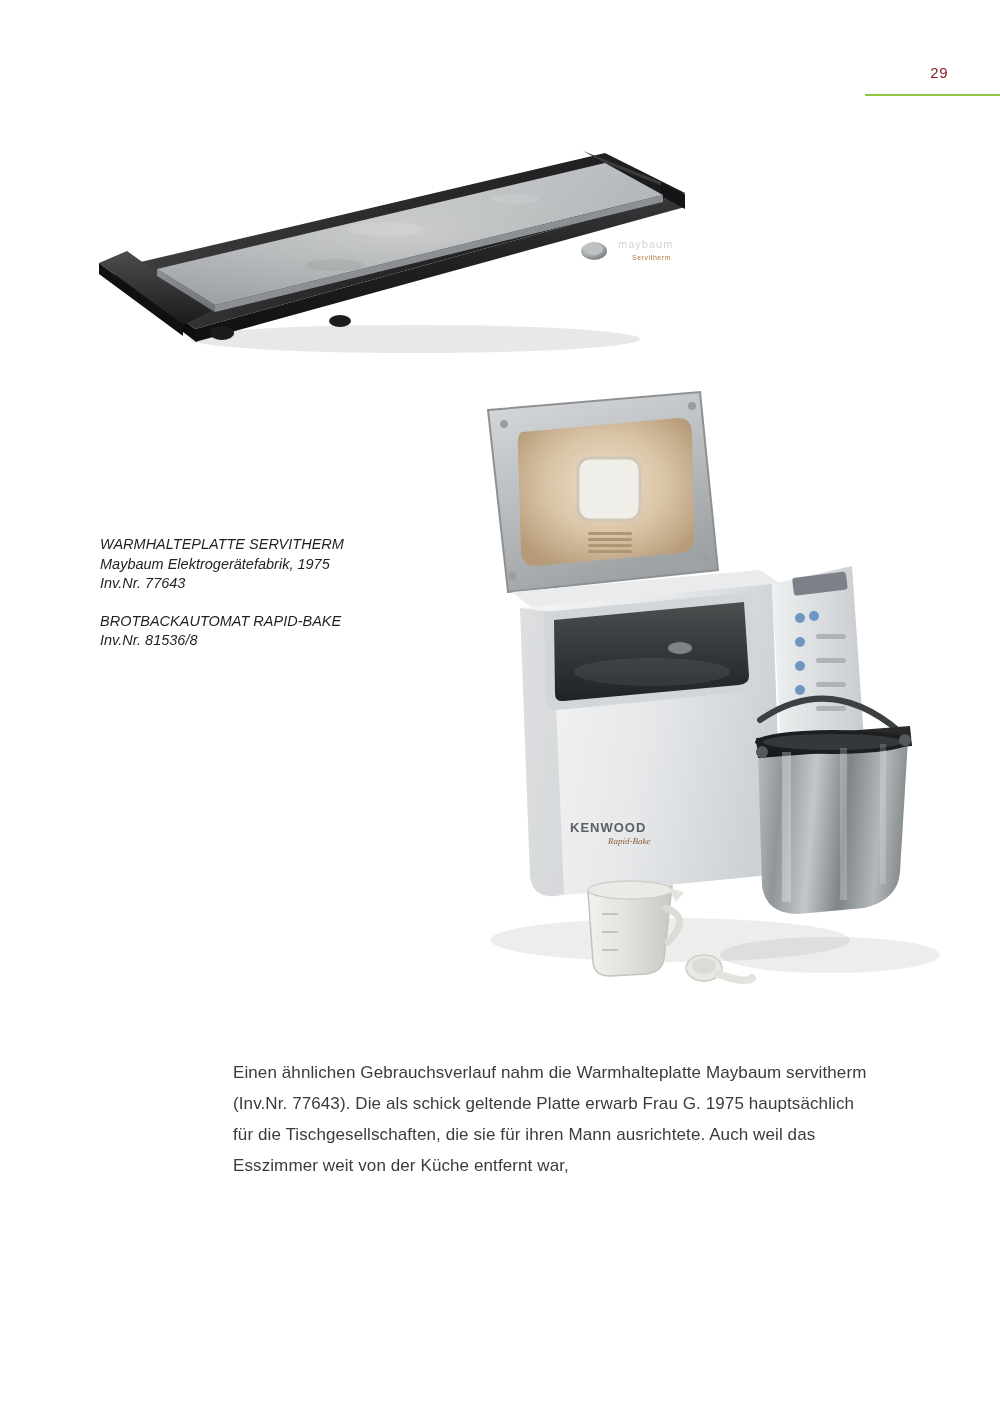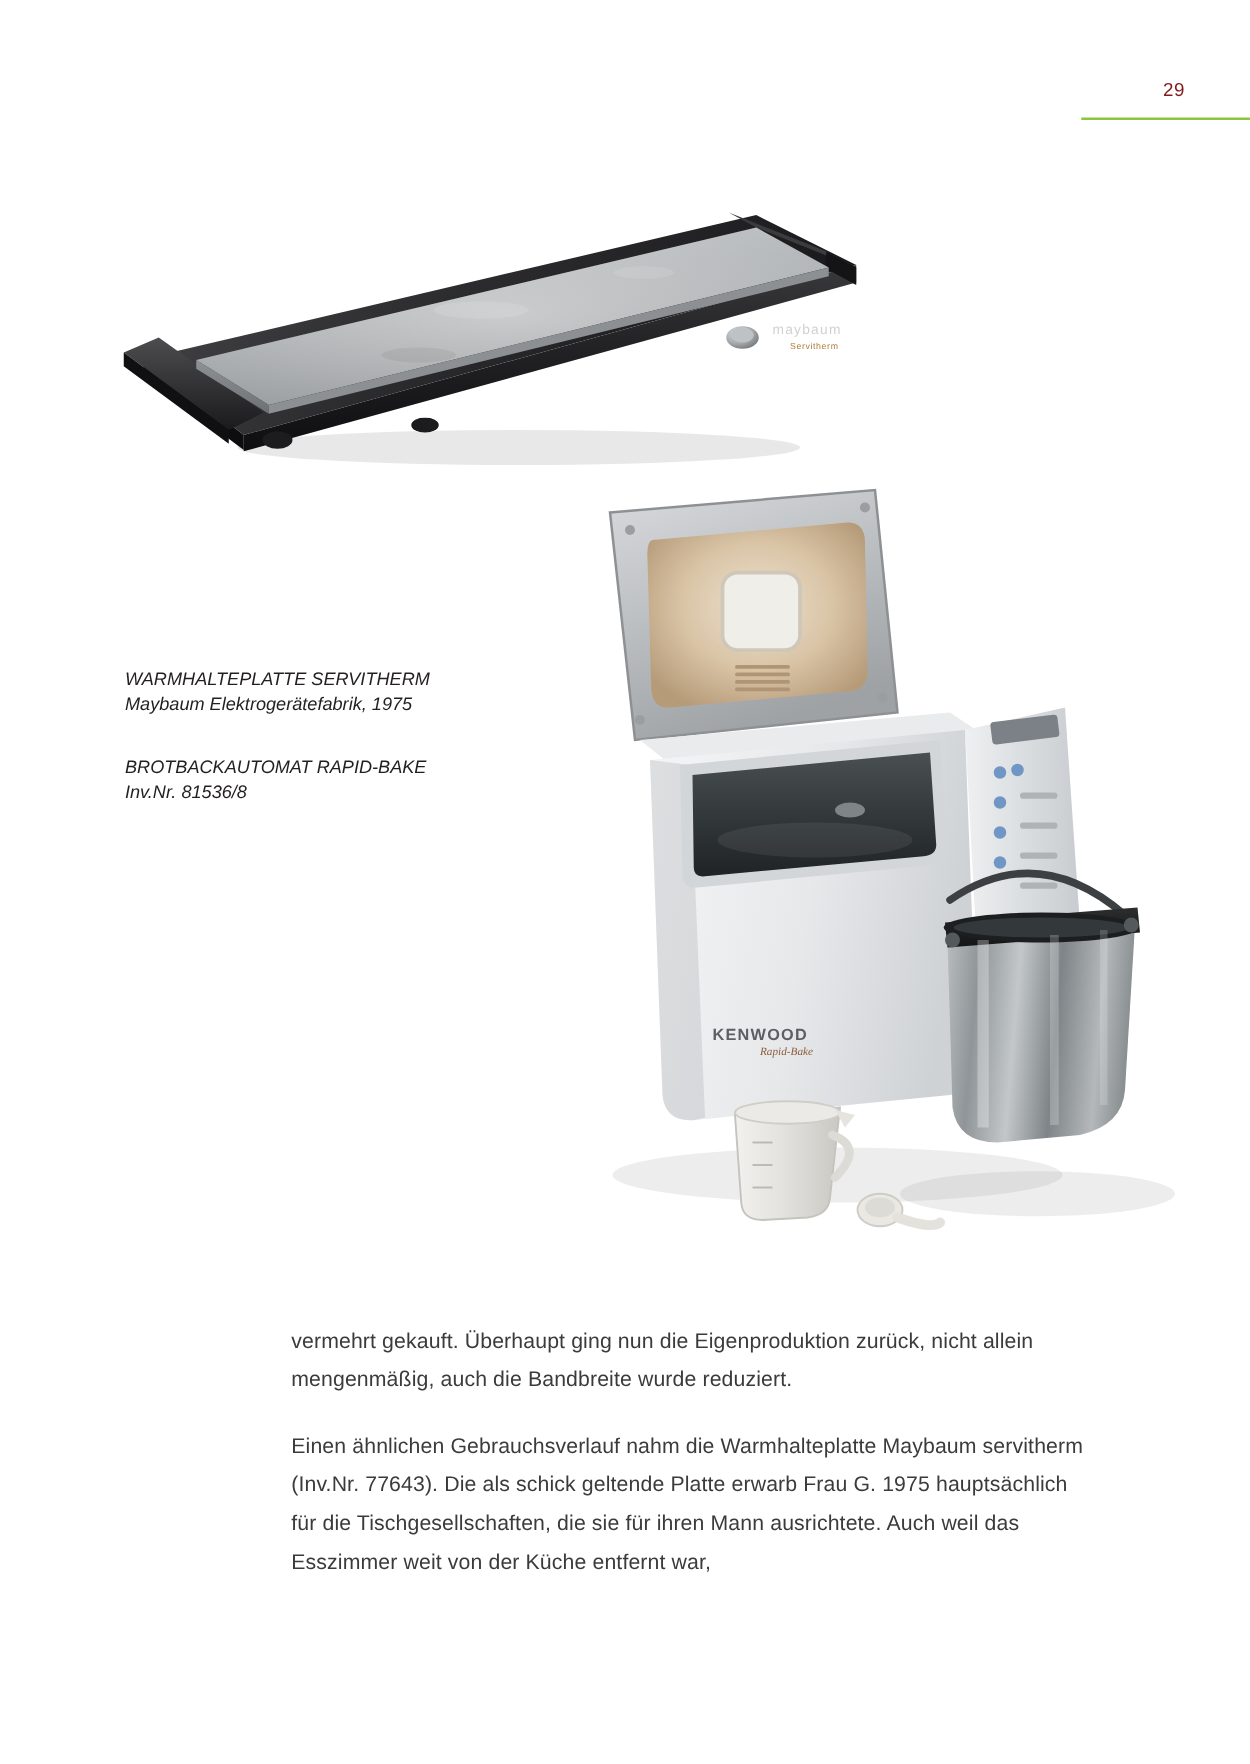--- a/index.html
+++ b/index.html
@@ -39,21 +39,21 @@
   .caption-block {
     position: absolute;
     left: 100px;
     top: 535px;
     width: 300px;
     font-style: italic;
     font-size: 14.5px;
     line-height: 1.35;
     color: #231f20;
   }
-  .caption-group { margin-bottom: 31px; }
+  .caption-group { margin-bottom: 18px; }
   .caption-group:last-child { margin-bottom: 0; }
   .caption-title { text-transform: none; }
 
   
   .body-text {
     position: absolute;
     left: 233px;
     top: 1058px;
     width: 640px;
     font-size: 17px;
@@ -61,21 +61,21 @@
     color: #3b3b3b;
     letter-spacing: 0.1px;
   }
   .body-text p { margin: 0 0 22px 0; }
   .body-text p:last-child { margin-bottom: 0; }
 
   
   .fig-plate {
     position: absolute;
     left: 85px;
-    top: 152px;
+    top: 133px;
     width: 620px;
     height: 230px;
   }
   .plate-wrap { position: absolute; inset: 0; }
 
   
   .fig-breadmaker {
     position: absolute;
     left: 460px;
     top: 380px;
@@ -168,20 +168,21 @@
   <svg style="position:absolute; left:115px; top:182px;" width="180" height="40" viewBox="0 0 180 40">
     <ellipse cx="22" cy="18" rx="12" ry="7" fill="#1c1c1e"></ellipse>
     <ellipse cx="140" cy="6" rx="11" ry="6" fill="#1c1c1e"></ellipse>
   </svg>
 </div>
 
 <div class="caption-block">
   <div class="caption-group">
     <div class="caption-title">WARMHALTEPLATTE SERVITHERM</div>
     <div>Maybaum Elektrogerätefabrik, 1975</div>
+    <div>Inv.Nr. 77643</div>
   </div>
   <div class="caption-group">
     <div class="caption-title">BROTBACKAUTOMAT RAPID-BAKE</div>
     <div>Inv.Nr. 81536/8</div>
   </div>
 </div>
 
 <div class="fig-breadmaker">
   <svg width="520" height="650" viewBox="0 0 520 650">
     <defs>
@@ -328,15 +329,14 @@
 
     <g>
       <ellipse cx="244" cy="588" rx="18" ry="13" fill="#e9e8e3" stroke="#cdccc6" stroke-width="1.5"></ellipse>
       <ellipse cx="244" cy="586" rx="12" ry="8" fill="#dcdbd5"></ellipse>
       <path d="M258,594 Q286,604 292,598" fill="none" stroke="#e3e2dd" stroke-width="8" stroke-linecap="round"></path>
     </g>
   </svg>
 </div>
 
 <div class="body-text">
-  <p>vermehrt gekauft. Überhaupt ging nun die Eigenproduktion zurück, nicht allein mengenmäßig, auch die Bandbreite wurde reduziert.</p>
   <p>Einen ähnlichen Gebrauchsverlauf nahm die Warmhalteplatte Maybaum servitherm (Inv.Nr. 77643). Die als schick geltende Platte erwarb Frau G. 1975 hauptsächlich für die Tischgesellschaften, die sie für ihren Mann ausrichtete. Auch weil das Esszimmer weit von der Küche entfernt war,</p>
 </div>
 
 </body></html>

